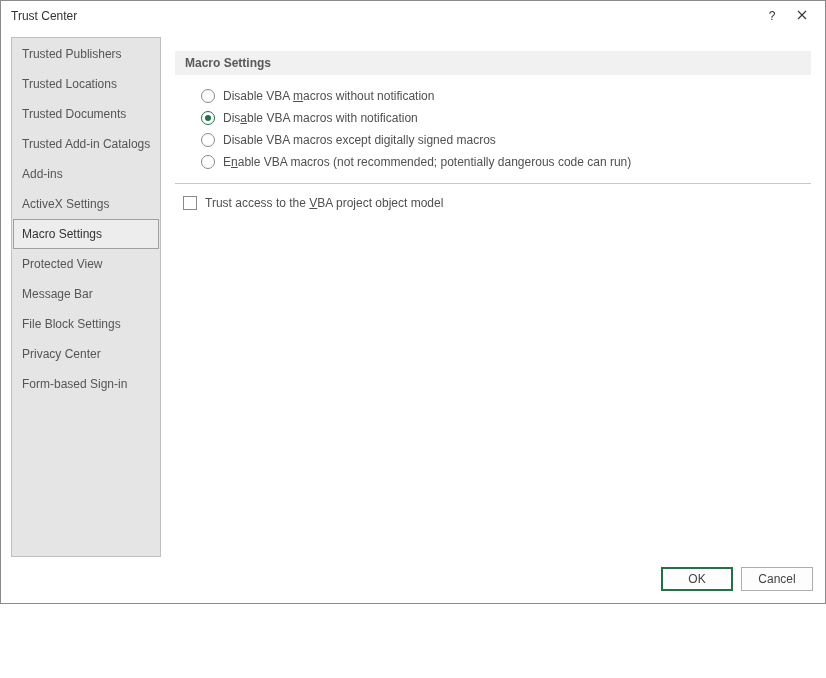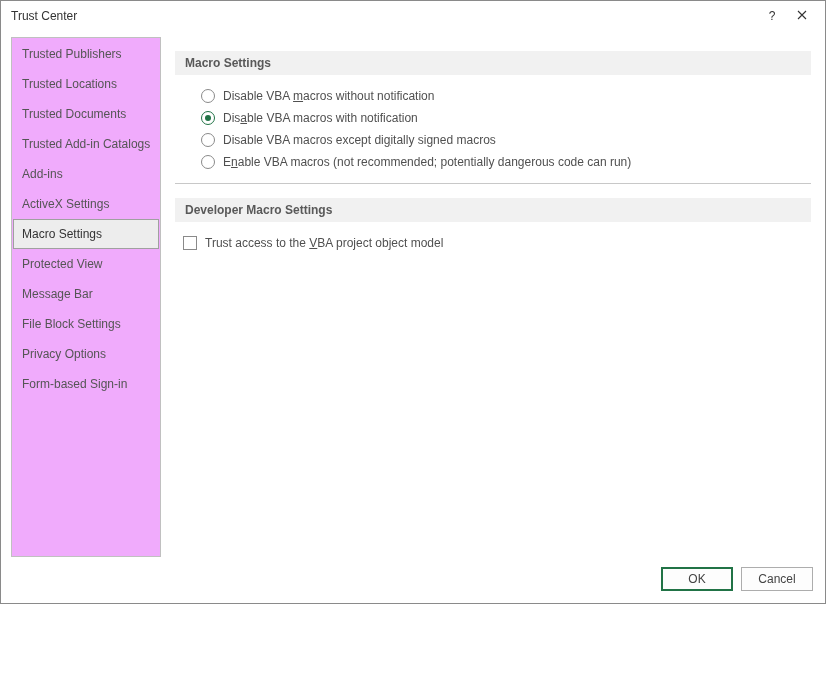--- a/index.html
+++ b/index.html
@@ -38,21 +38,21 @@
     .content-row {
       flex: 1;
       display: flex;
       padding: 6px 10px 0 10px;
       gap: 14px;
       overflow: hidden;
     }
     .sidebar {
       width: 150px;
       border: 1px solid #c0c0c0;
-      background: #f0abfc;
+      background: #e5e5e5;
       padding: 1px;
       overflow: auto;
     }
     .sidebar-item {
       padding: 7px 8px;
       color: #555;
       border: 1px solid transparent;
       cursor: default;
       white-space: nowrap;
     }
@@ -154,21 +154,21 @@
       <div class="sidebar-item"><span>Trusted Publishers</span></div>
       <div class="sidebar-item"><span>Trusted Locations</span></div>
       <div class="sidebar-item"><span>Trusted Documents</span></div>
       <div class="sidebar-item"><span>Trusted Add-in Catalogs</span></div>
       <div class="sidebar-item"><span>Add-ins</span></div>
       <div class="sidebar-item"><span>ActiveX Settings</span></div>
       <div class="sidebar-item selected"><span>Macro Settings</span></div>
       <div class="sidebar-item"><span>Protected View</span></div>
       <div class="sidebar-item"><span>Message Bar</span></div>
       <div class="sidebar-item"><span>File Block Settings</span></div>
-      <div class="sidebar-item"><span>Privacy Options</span></div>
+      <div class="sidebar-item"><span>Privacy Center</span></div>
       <div class="sidebar-item"><span>Form-based Sign-in</span></div>
     </div>
 
     <div class="main">
       <div class="section-header">Macro Settings</div>
 
       <div class="option-group">
         <div class="radio-row">
           <span class="radio"></span>
           <span><span>Disable VBA </span><span class="underline">m</span><span>acros without notification</span></span>
@@ -183,21 +183,20 @@
         </div>
         <div class="radio-row">
           <span class="radio"></span>
           <span><span>E</span><span class="underline">n</span><span>able VBA macros (not recommended; potentially dangerous code can run)</span></span>
         </div>
       </div>
 
       <hr class="divider">
 
 
-      <div class="section-header">Developer Macro Settings</div>
 
       <div class="check-group">
         <div class="check-row">
           <span class="checkbox"></span>
           <span><span>Trust access to the </span><span class="underline">V</span><span>BA project object model</span></span>
         </div>
       </div>
     </div>
   </div>
 

